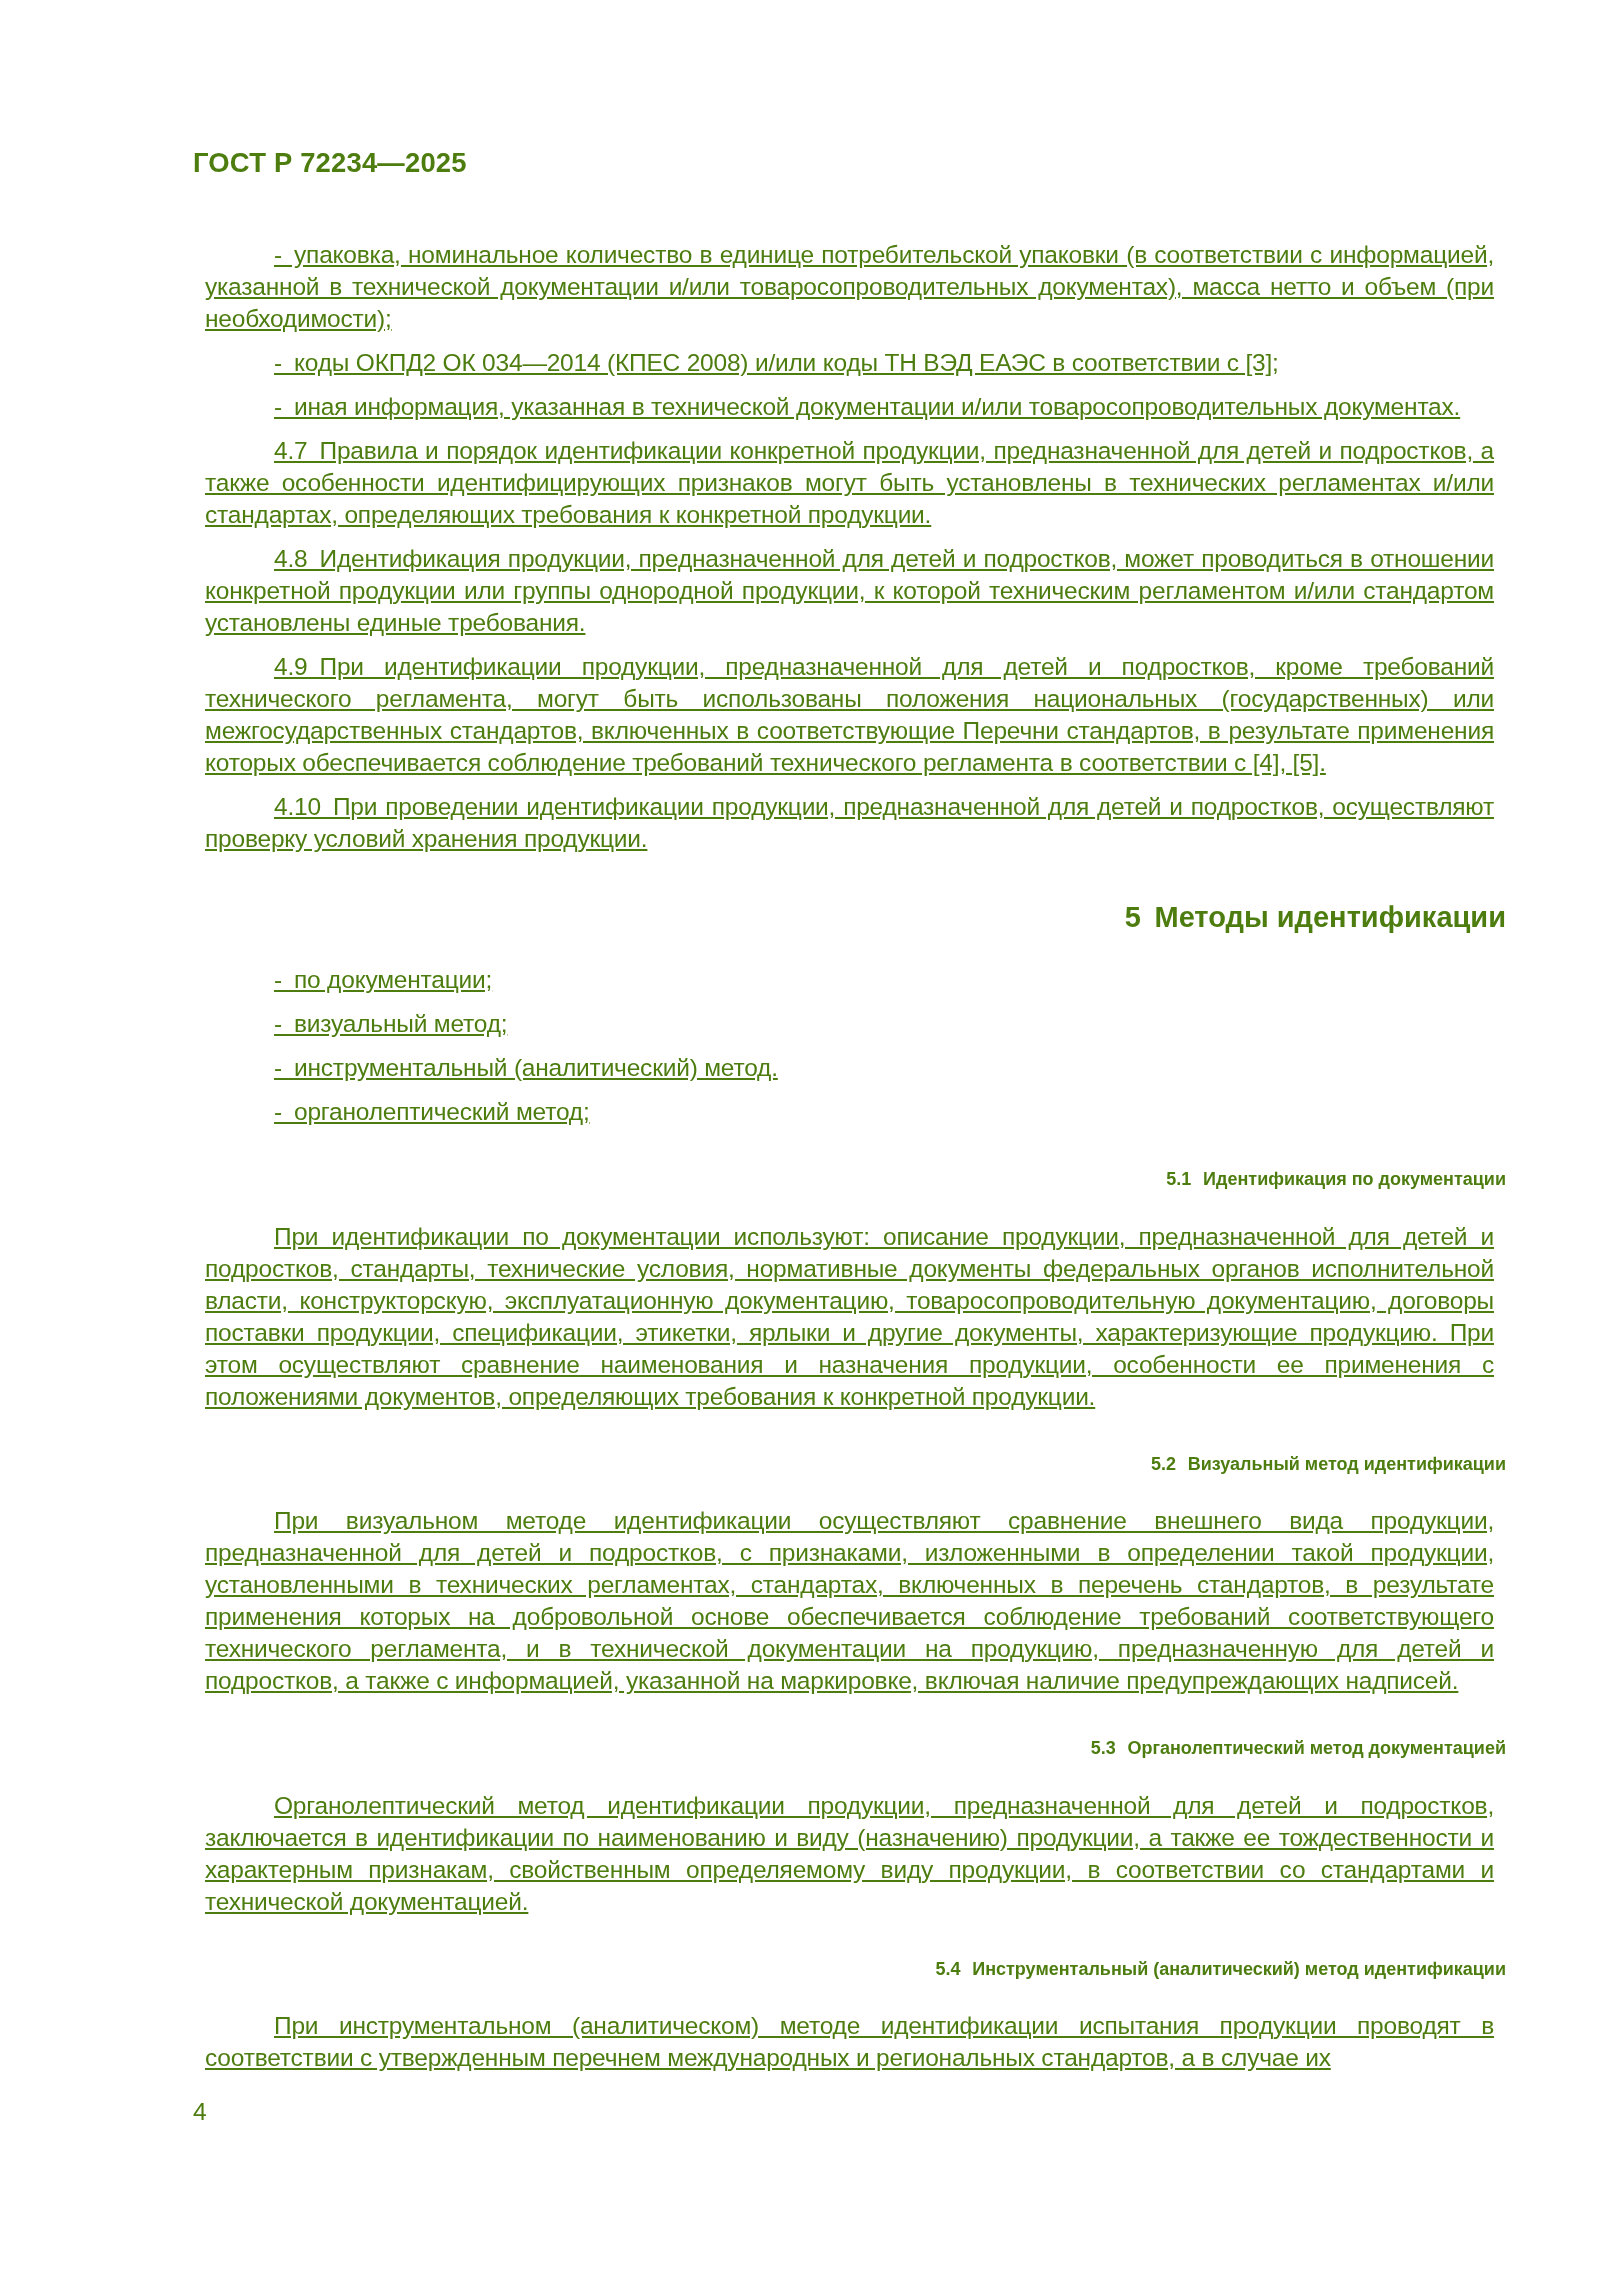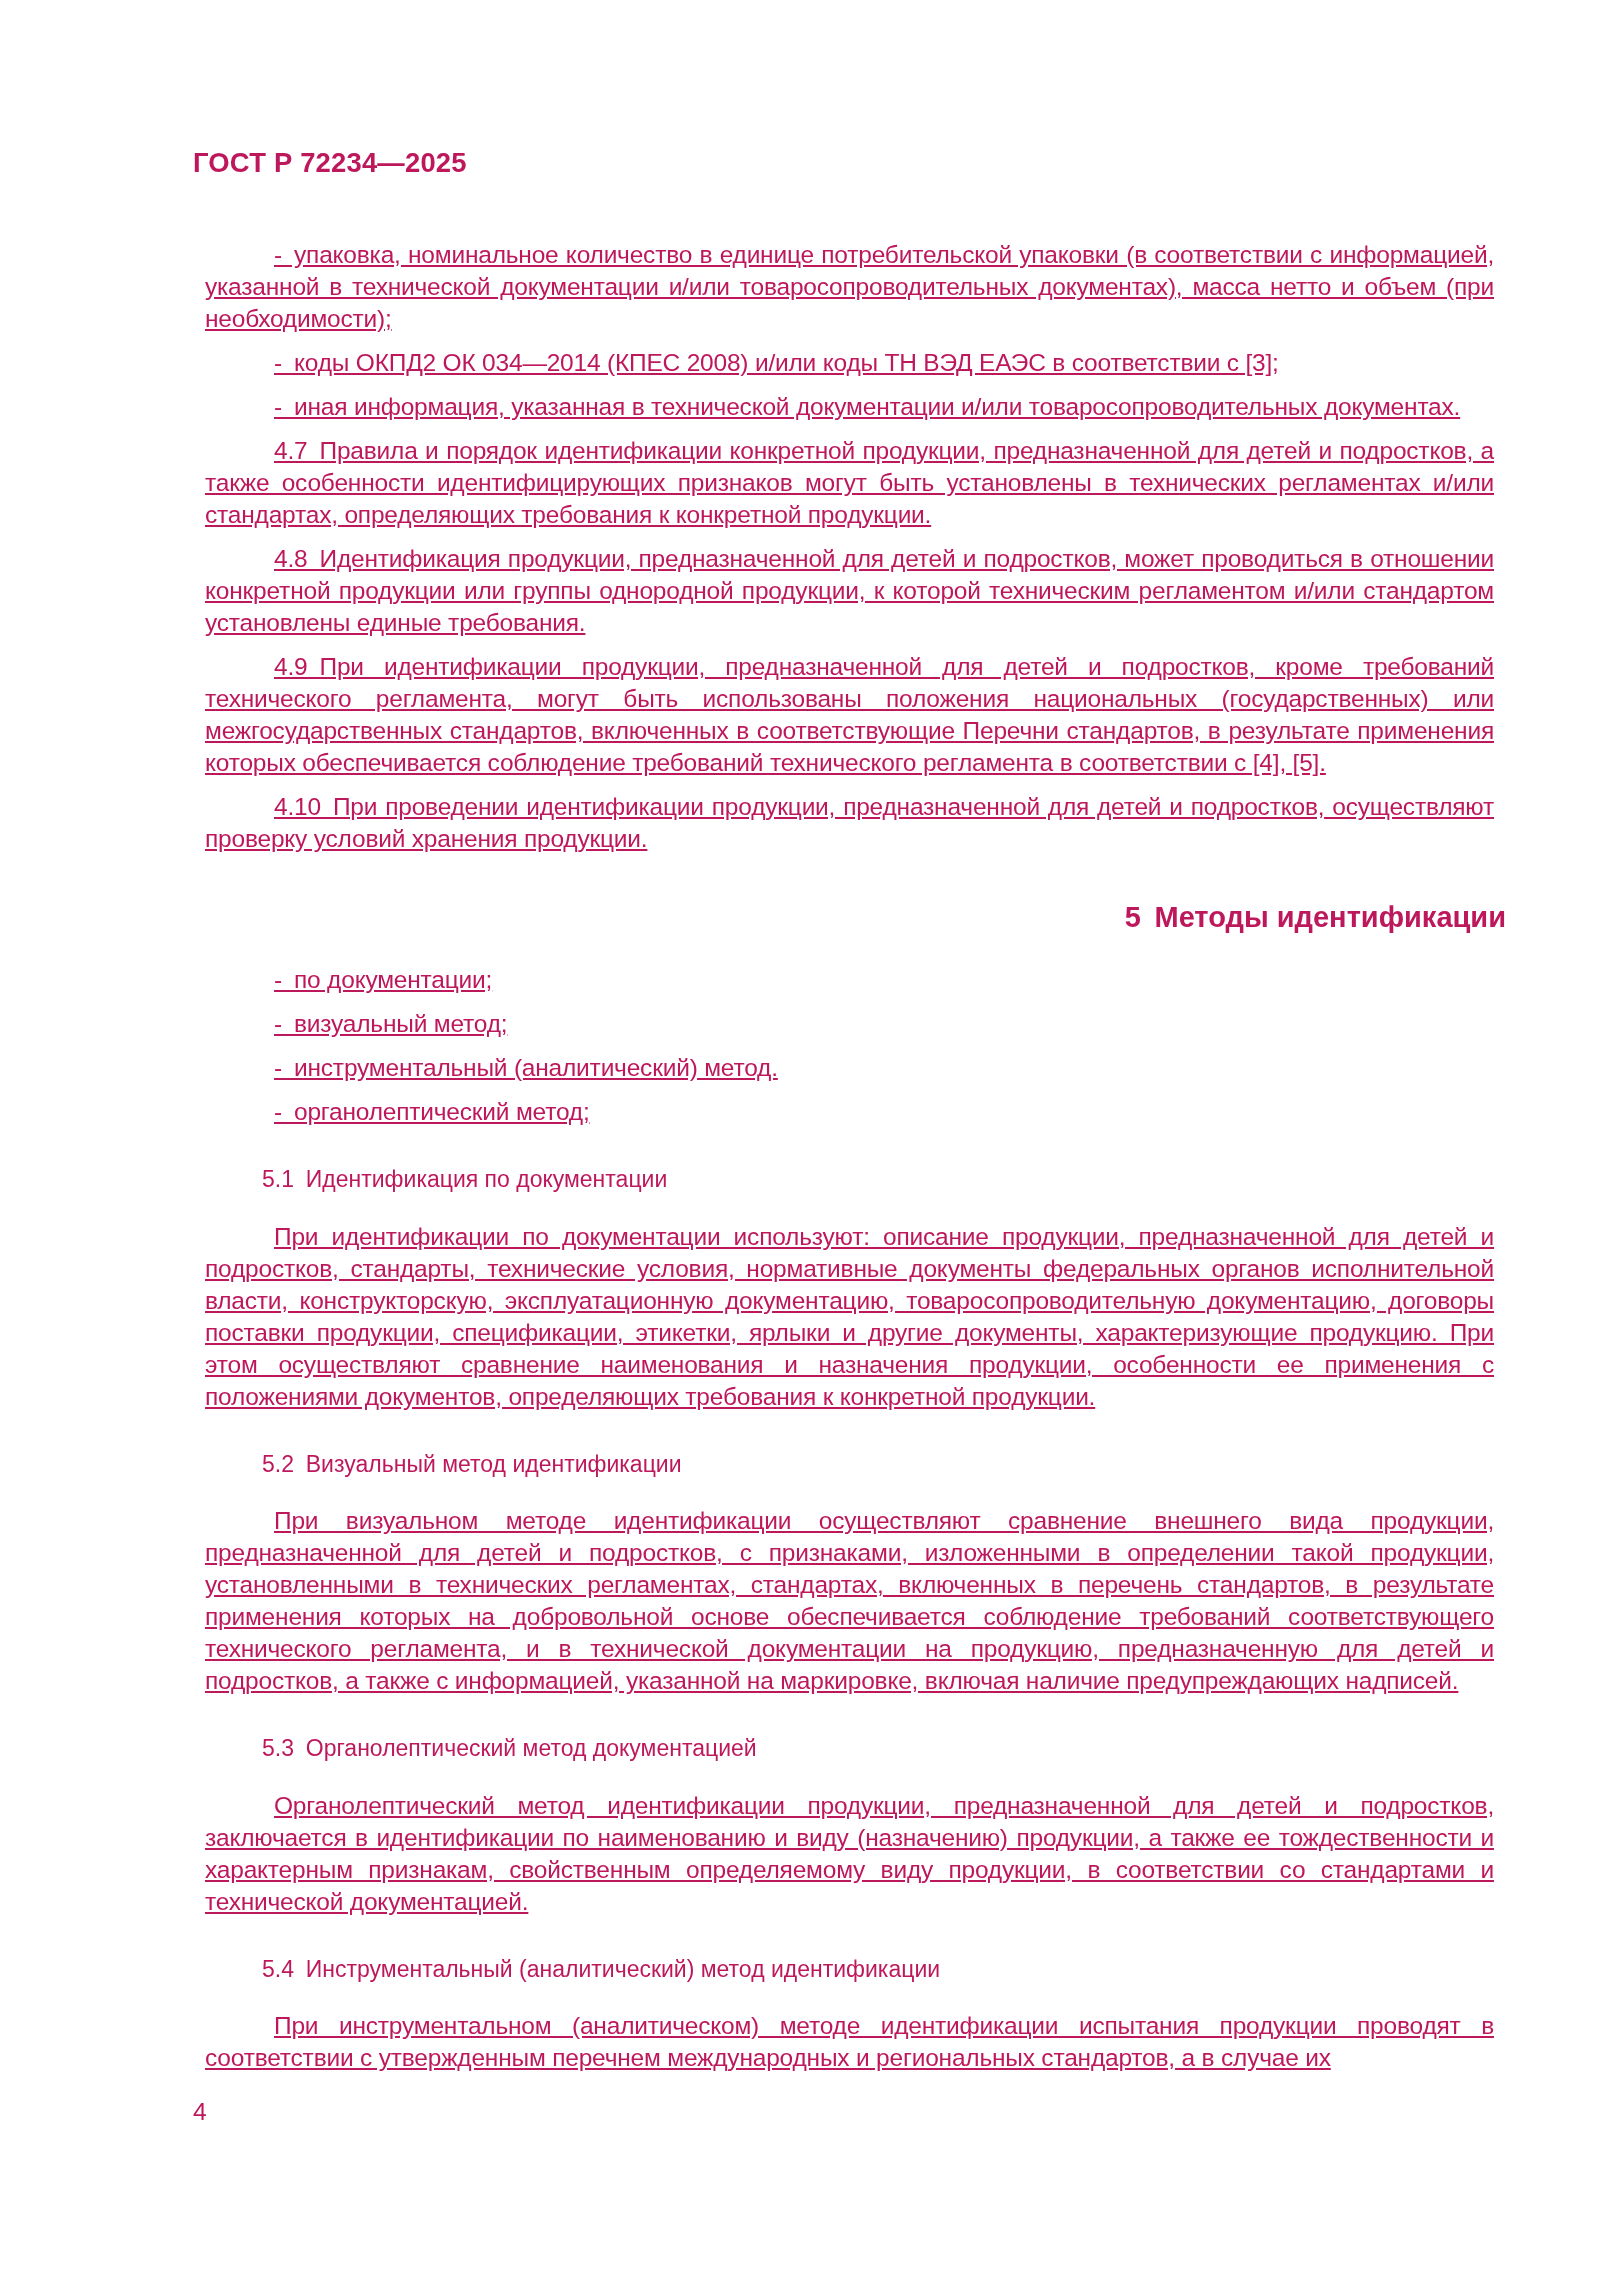--- a/index.html
+++ b/index.html
@@ -1,21 +1,21 @@
 <!DOCTYPE html>
 <html lang="ru"><head>
 <meta charset="utf-8">
 <style>
   html, body { margin: 0; padding: 0; background: #ffffff; }
   .page {
     position: relative;
     width: 1621px;
     height: 2265px;
     background: #ffffff;
-    color: #be185d;
+    color: #4d7c0f;
     font-family: "Liberation Sans", "DejaVu Sans", sans-serif;
     overflow: hidden;
   }
   .doc-header {
     position: absolute;
     left: 193px;
     top: 147px;
     font-size: 27.4px;
     font-weight: bold;
     letter-spacing: 0.2px;
@@ -42,24 +42,24 @@
     font-size: 29px;
     line-height: 35px;
     font-weight: bold;
     text-align: right;
     letter-spacing: 0;
   }
   h2.sec-h .ht { margin-left: 13.7px; }
   h3.sub-h {
     margin: 35px 0 25.5px 0;
     padding-left: 69px;
-    font-size: 23px;
+    font-size: 18px;
     line-height: 32px;
-    font-weight: normal;
-    text-align: left;
+    font-weight: bold;
+    text-align: right;
     letter-spacing: 0;
   }
   h3.sub-h .ht { margin-left: 11.8px; }
   .page-number {
     margin-top: 21.6px;
     text-align: left;
     font-size: 24.5px;
   }
 </style>
 </head>

